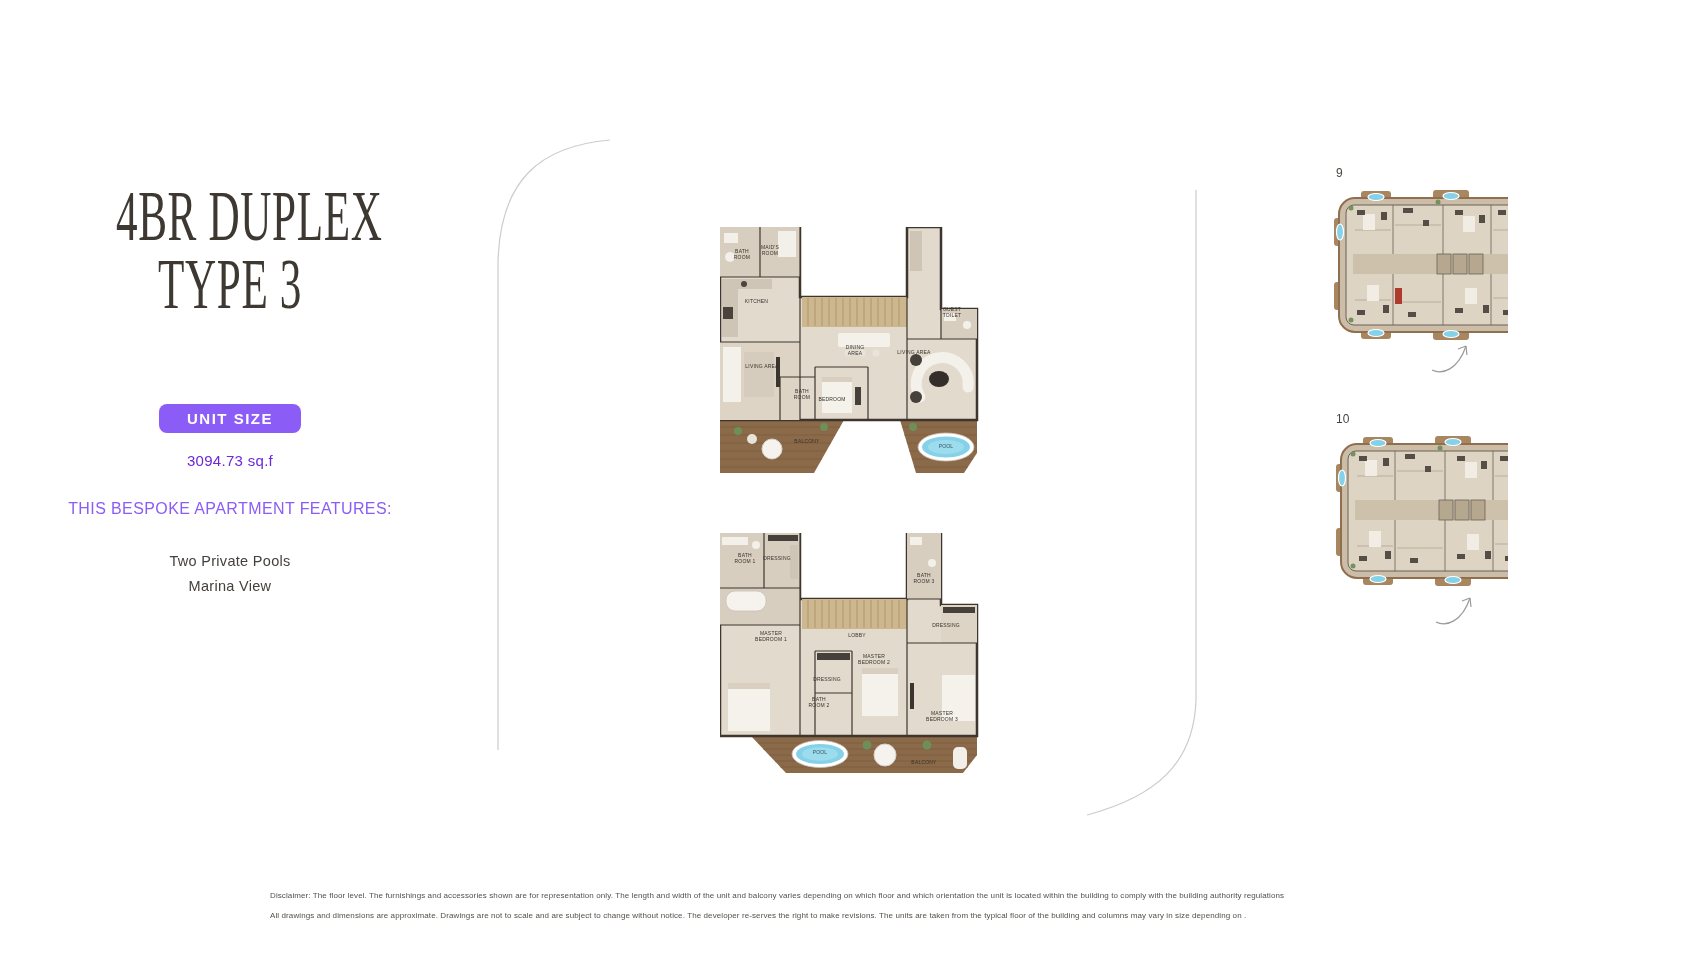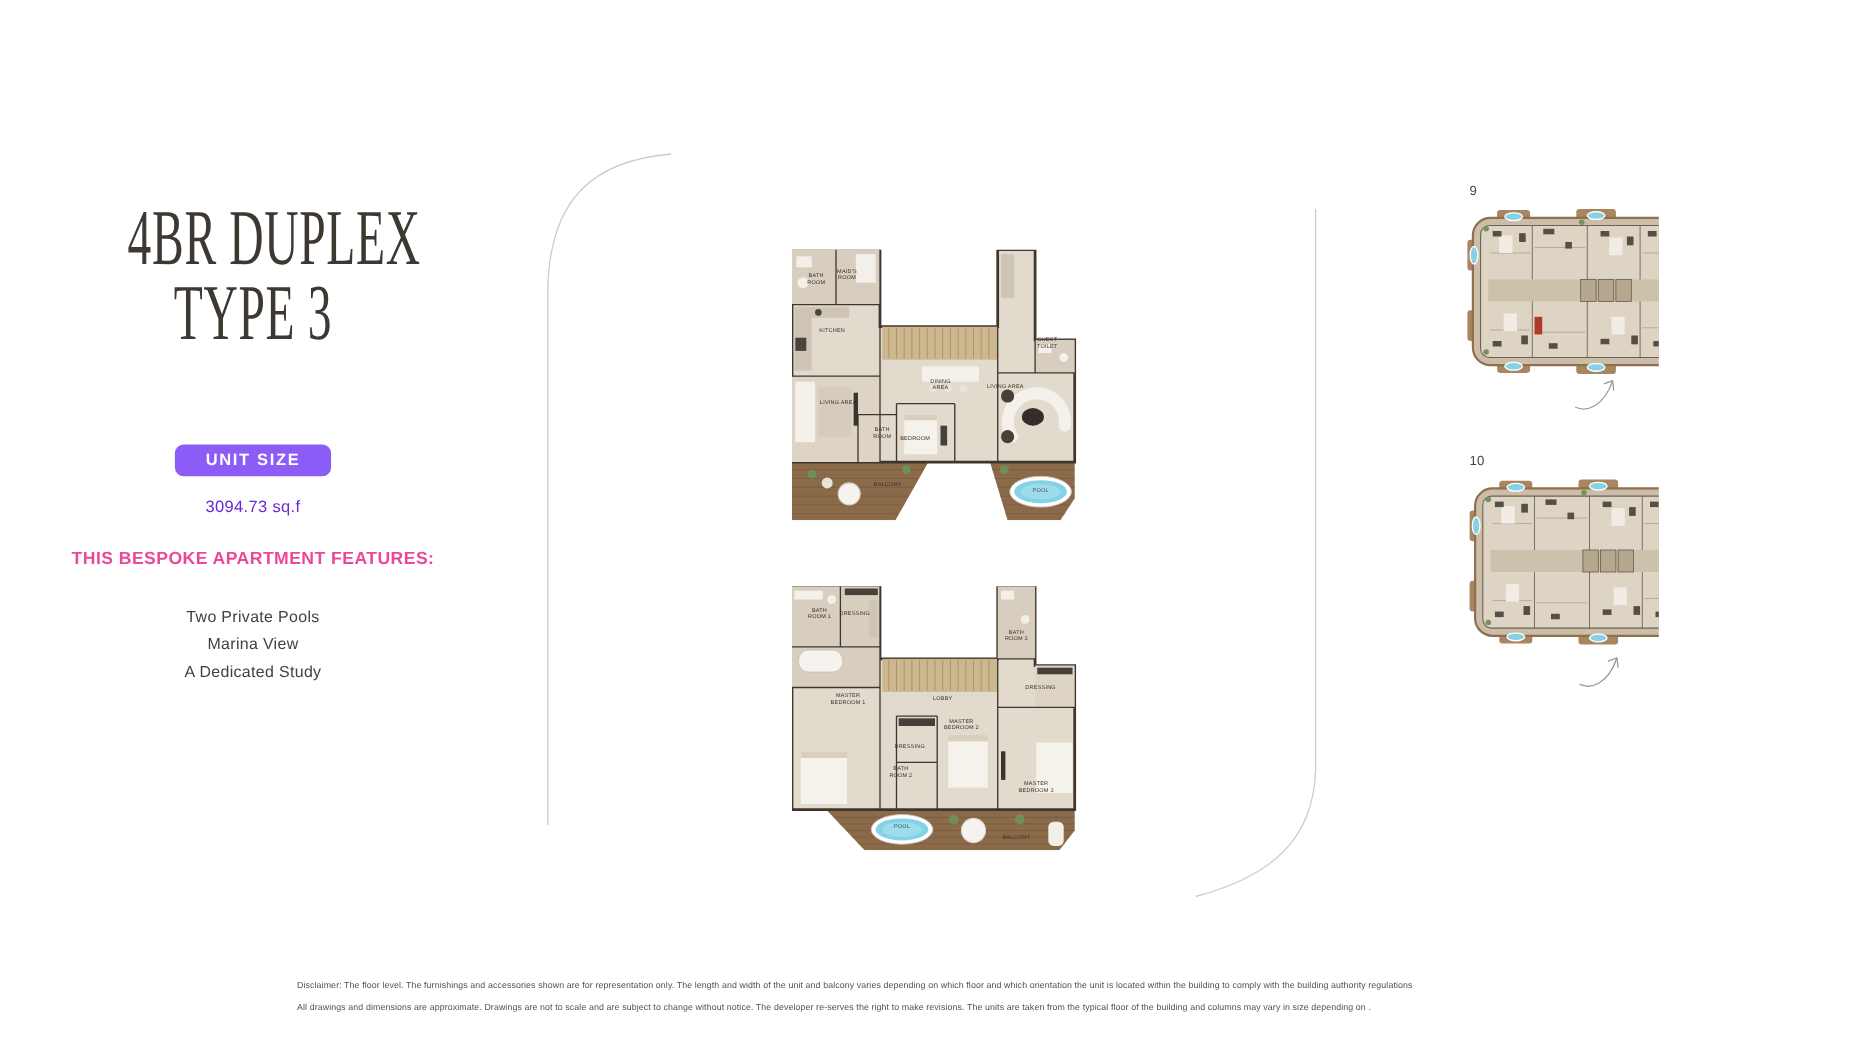--- a/index.html
+++ b/index.html
@@ -8,22 +8,22 @@
 
   
   .left-col{position:absolute;left:40px;top:0;width:380px;text-align:center;}
   .main-title{position:absolute;left:0;top:182px;width:380px;
     font-family:"Liberation Serif",serif;font-weight:400;font-size:72px;line-height:68px;
     letter-spacing:1px;color:#3e3832;transform:scaleX(0.60);transform-origin:50% 0;white-space:nowrap;}
   .unit-badge{position:absolute;left:50%;top:404px;transform:translateX(-50%);
     background:#8b5cf6;color:#ffffff;border-radius:8px;padding:6px 28px;
     font-size:15px;font-weight:600;letter-spacing:1.5px;white-space:nowrap;}
   .unit-size-value{position:absolute;left:0;top:452px;width:380px;font-size:15px;color:#6d28d9;letter-spacing:.3px;}
-  .features-heading{position:absolute;left:-40px;top:500px;width:460px;font-size:16px;font-weight:700;
-    letter-spacing:.4px;color:#ec4899;}
+  .features-heading{position:absolute;left:-40px;top:500px;width:460px;font-size:16px;font-weight:400;
+    letter-spacing:.4px;color:#8b5cf6;}
   .features-list{position:absolute;left:0;top:549px;width:380px;font-size:14.5px;color:#45403b;letter-spacing:.3px;}
   .features-list .feature{line-height:25px;}
 
   
   .page-lines{position:absolute;left:0;top:0;pointer-events:none;}
 
   
   .plan{position:absolute;}
   .plan svg{position:absolute;left:0;top:0;}
   .room-label{position:absolute;font-weight:500;font-size:5px;line-height:5.5px;
@@ -53,21 +53,20 @@
     <div class="main-title">
       <div>4BR DUPLEX</div>
       <div>TYPE 3</div>
     </div>
     <div class="unit-badge">UNIT SIZE</div>
     <div class="unit-size-value">3094.73 sq.f</div>
     <div class="features-heading">THIS BESPOKE APARTMENT FEATURES:</div>
     <div class="features-list">
       <div class="feature">Two Private Pools</div>
       <div class="feature">Marina View</div>
-      <div class="feature">A Dedicated Study</div>
     </div>
   </div>
 
   <div class="plan" style="left:720px;top:227px;width:262px;height:246px;">
     <svg width="262" height="246" viewBox="0 0 262 246">
 
       <g>
         <polygon points="0,193 124,193 94,246 0,246" fill="#8b6a49"></polygon>
         <g stroke="#75573a" stroke-width="0.6">
           <line x1="0" y1="200" x2="120" y2="200"></line>

